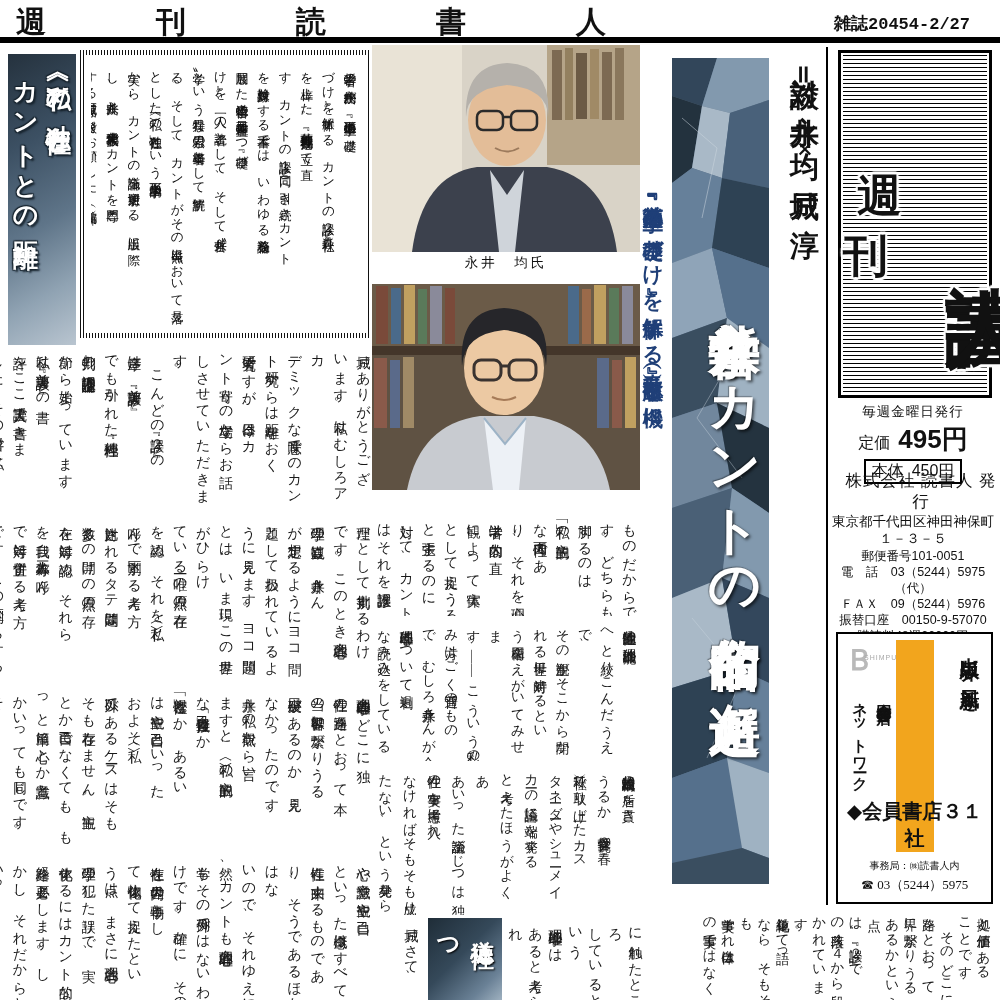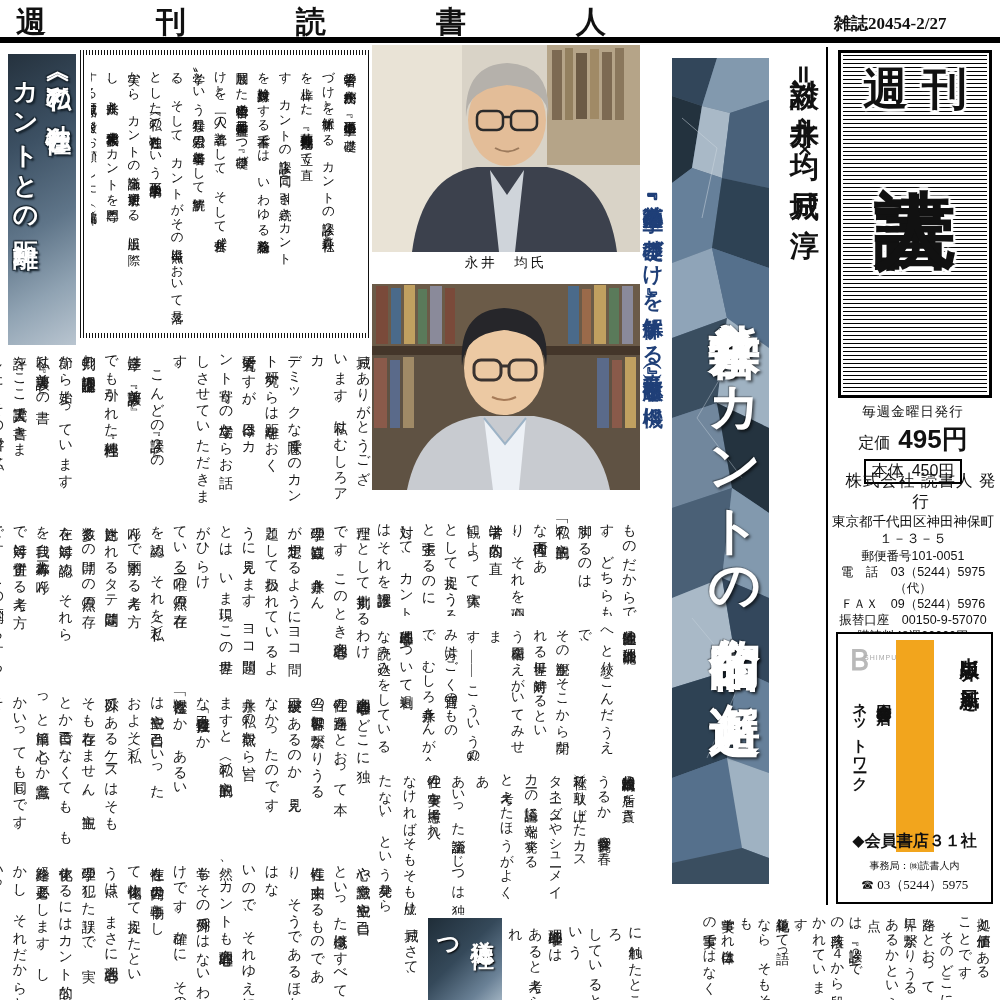--- a/index.html
+++ b/index.html
@@ -6,48 +6,48 @@
   #page{position:relative;width:1000px;height:1000px;background:#fff;overflow:hidden;
         font-family:"Liberation Serif","DejaVu Serif",serif;color:#111;padding-left:32px;}
   .abs{position:absolute;}
   .vt{writing-mode:vertical-rl;white-space:pre-line;overflow:hidden;}
   .body-txt{font-size:14px;letter-spacing:0.8px;line-height:22.9px;color:#1a1a1a;}
   .gothic{font-family:"Liberation Sans","DejaVu Sans",sans-serif;}
   
   #hdr-title{left:16px;top:2px;font-size:30px;font-weight:bold;letter-spacing:40px;}
   #hdr-date{left:498px;top:6px;font-weight:bold;white-space:nowrap;}
   #hdr-date .big{font-size:27px;} #hdr-date .sm{font-size:15px;}
-  #hdr-issue{left:834px;top:12px;font-size:17px;font-weight:bold;font-family:Liberation Serif, serif;}
+  #hdr-issue{left:834px;top:12px;font-size:17px;font-weight:bold;font-family:Liberation Mono, monospace;}
   #hdr-bar{left:0;top:37px;width:1000px;height:6px;background:#000;}
   #rail-rule{left:826px;top:47px;width:2px;height:858px;background:#000;}
   
   #masthead{left:838px;top:50px;width:154px;height:348px;border:3px solid #000;background:#fff;padding:2px;box-sizing:border-box;}
   #masthead .stripes{width:100%;height:100%;background:repeating-linear-gradient(to bottom,#000 0 1.5px,#fff 1.5px 4px);
-     display:flex;flex-direction:column;align-items:center;}
+     display:flex;align-items:center;}
   .halo{text-shadow:0 0 3px #fff,0 0 5px #fff,2px 2px 1px #fff,-2px -2px 1px #fff,2px -2px 1px #fff,-2px 2px 1px #fff,0 3px 1px #fff,0 -3px 1px #fff;}
   #mast-top{font-size:45px;font-weight:bold;letter-spacing:14px;margin-top:4px;text-indent:14px;}
   #mast-main{writing-mode:vertical-rl;font-size:81px;font-weight:bold;letter-spacing:4px;line-height:140px;margin-top:2px;}
   
   #pricing{left:832px;top:403px;width:162px;text-align:center;font-family:"Liberation Sans",sans-serif;}
   #pricing .freq{font-size:13.5px;letter-spacing:1px;}
   .price-row{display:flex;justify-content:center;align-items:baseline;gap:8px;margin-top:1px;}
   .price-row .lab{font-size:16px;} .price-row .val{font-size:26px;font-weight:bold;}
   #base-box{border:2px solid #000;margin:2px auto 0;padding:0 6px;display:inline-flex;align-items:flex-start;gap:8px;}
   #publisher{left:828px;top:470px;width:170px;text-align:center;font-size:12.5px;line-height:1.28;font-family:"Liberation Sans",sans-serif;}
   #publisher .big{font-size:16.5px;letter-spacing:1px;margin-bottom:1px;margin-left:16px;}
   #publisher .addr{font-size:13.5px;}
   
   #ad{left:836px;top:632px;width:157px;height:272px;border:2px solid #000;box-sizing:border-box;background:#fff;}
   #ad .logo-b{position:absolute;left:7px;top:6px;font-size:30px;font-weight:bold;color:#b9b9b9;font-family:"Liberation Sans",sans-serif;}
   #ad .logo-s{position:absolute;left:26px;top:20px;font-size:7px;letter-spacing:1px;color:#a9a9a9;font-family:"Liberation Sans",sans-serif;}
   #ad .catch{position:absolute;right:7px;top:8px;height:215px;font-size:20px;font-weight:bold;letter-spacing:2px;}
   #ad .name-strip{position:absolute;left:58px;top:6px;width:38px;height:212px;display:flex;align-items:center;justify-content:center;}
   #ad .name{font-size:29px;font-weight:bold;color:#fff;letter-spacing:3px;}
   #ad .desc{position:absolute;left:10px;top:58px;height:160px;font-size:15px;font-weight:bold;letter-spacing:1px;line-height:24px;}
-  #ad .members{position:absolute;left:0;bottom:50px;width:100%;text-align:center;font-size:16px;font-weight:bold;}
+  #ad .members{position:absolute;left:0;bottom:50px;width:100%;text-align:center;font-size:20px;font-weight:bold;}
   #ad .office{position:absolute;left:0;bottom:29px;width:100%;text-align:center;font-size:10px;}
   #ad .tel{position:absolute;left:0;bottom:8px;width:100%;text-align:center;font-size:13px;}
   
   #kicker{left:779px;top:54px;width:46px;height:420px;font-size:29px;font-weight:bold;letter-spacing:3px;}
   #mosaic{left:672px;top:58px;width:97px;height:826px;}
   #headline{left:672px;top:62px;width:97px;height:822px;font-size:52px;font-weight:bold;color:#fff;text-align:center;letter-spacing:2px;
      text-shadow:2px 2px 3px rgba(0,0,0,.6),-1px -1px 1px rgba(0,0,0,.35);}
   #subtitle{left:635px;top:186px;width:32px;height:726px;font-size:20.5px;font-weight:bold;letter-spacing:1.5px;color:#1f3f78;
      text-shadow:1px 1px 0 #fff,-1px -1px 0 #fff,1px -1px 0 #fff,-1px 1px 0 #fff,0 2px 0 #fff,0 -2px 0 #fff,2px 0 0 #fff,-2px 0 0 #fff;}
   

